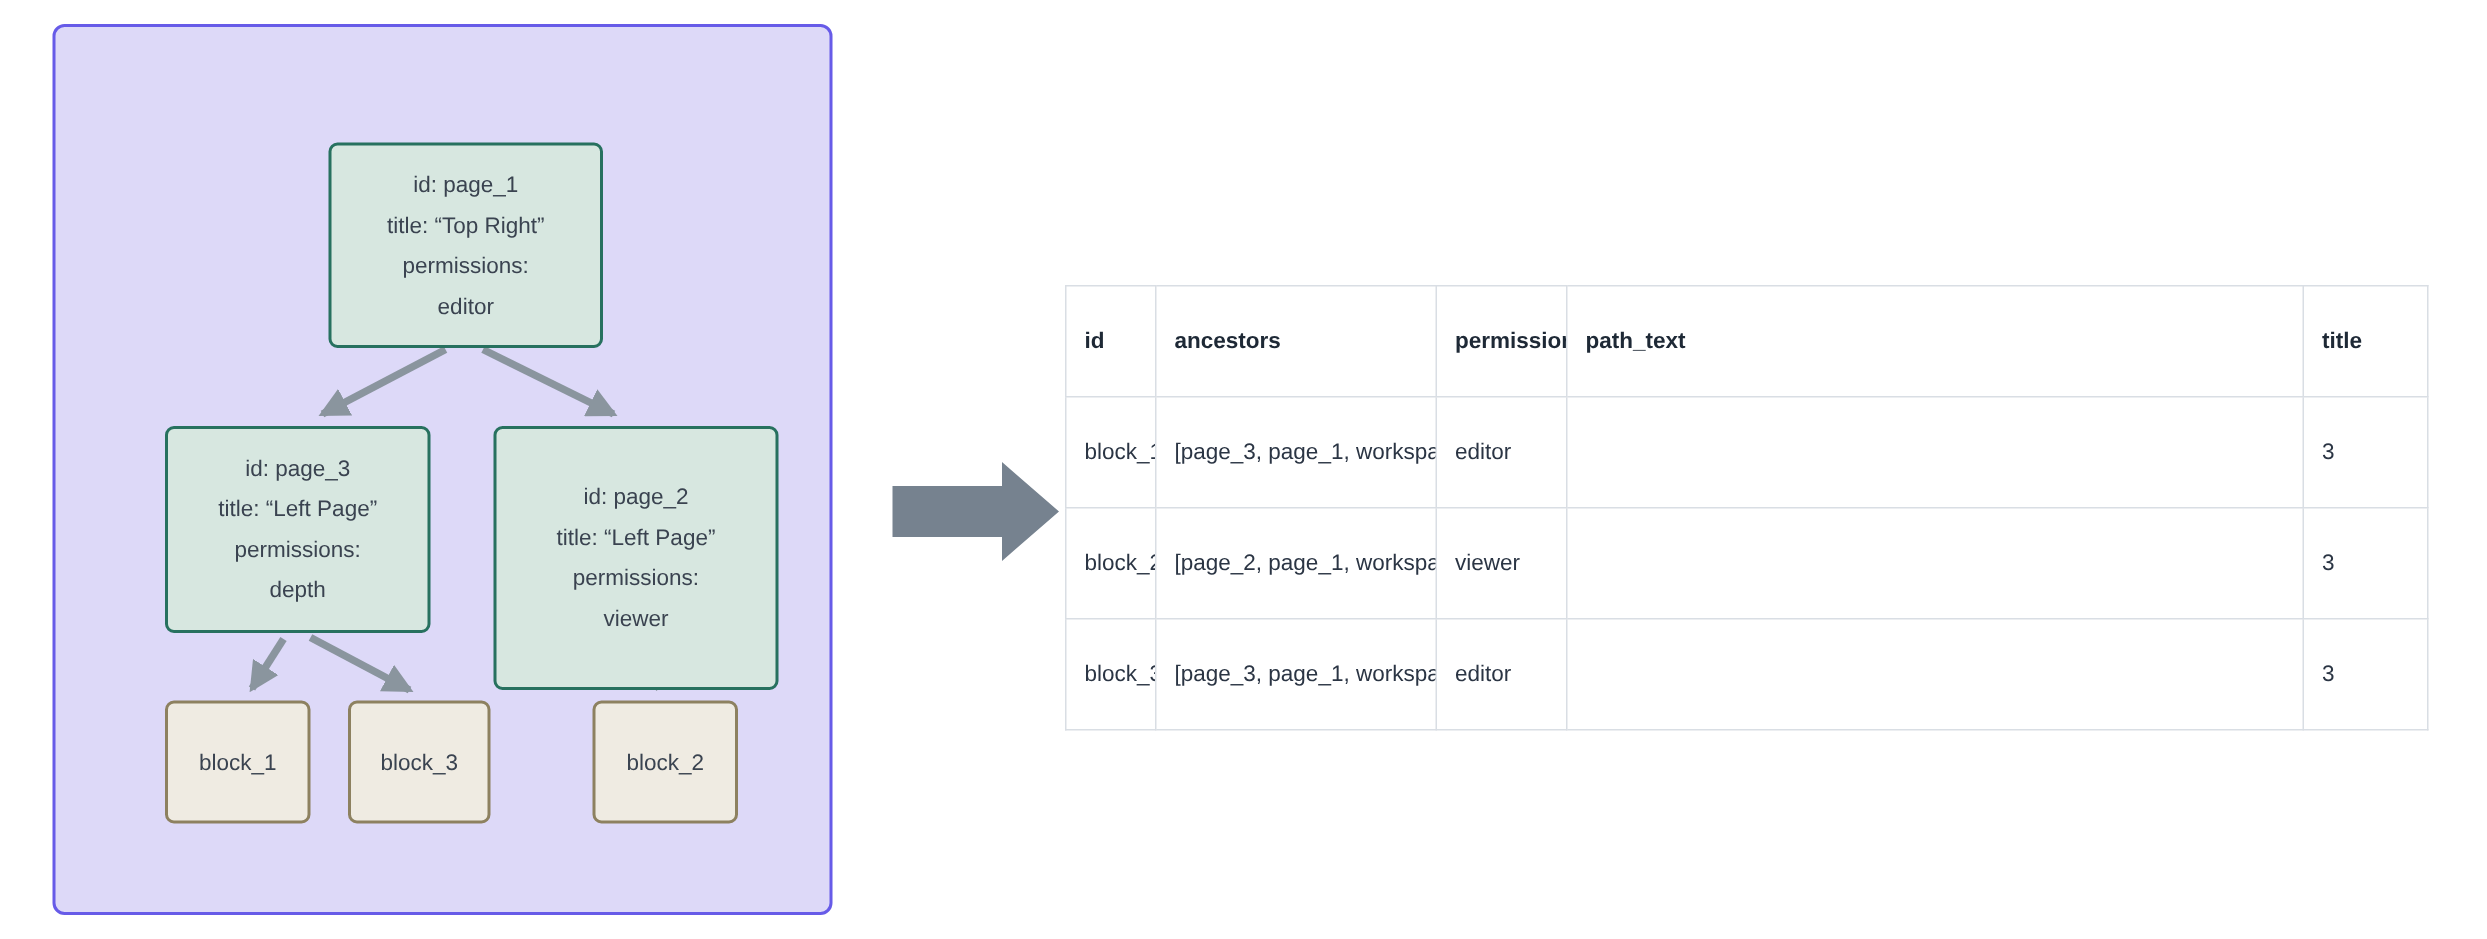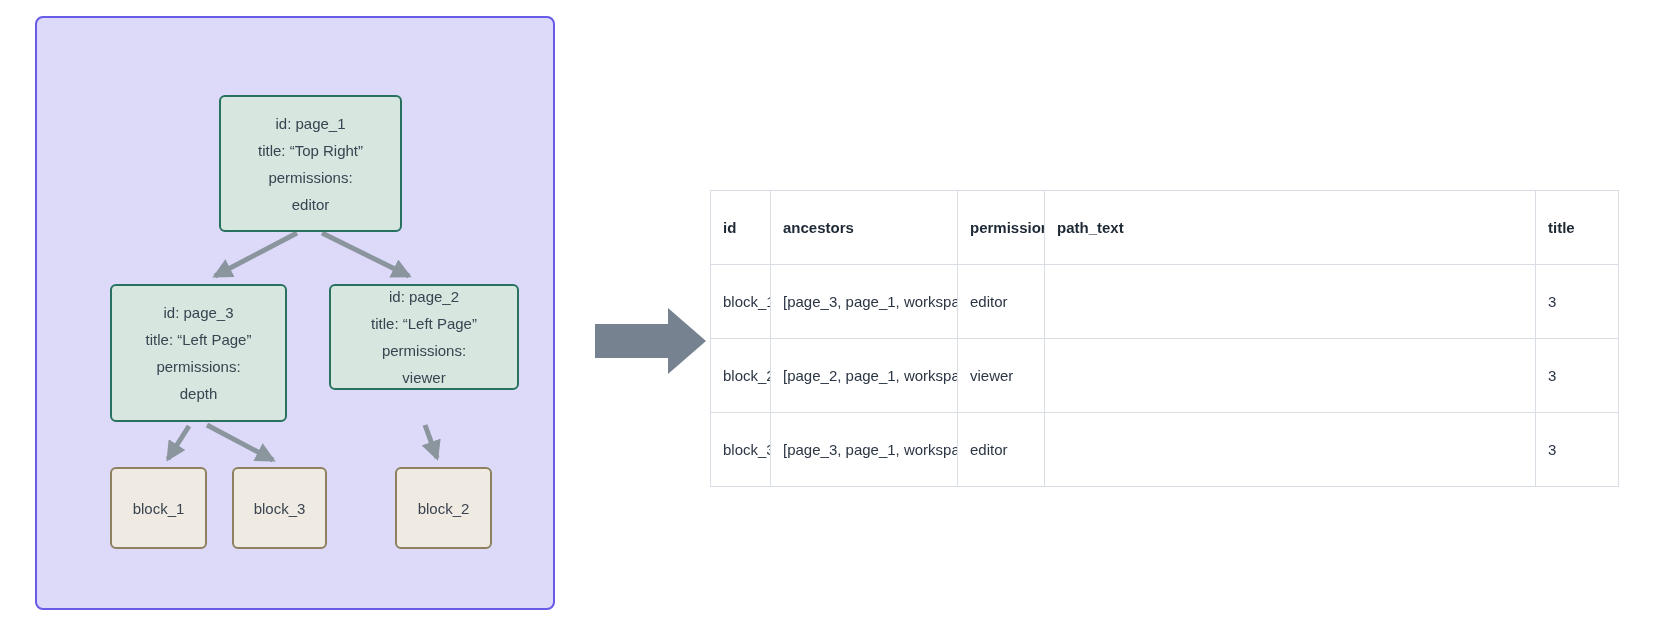--- a/index.html
+++ b/index.html
@@ -32,21 +32,21 @@
     border:2px solid var(--node-border,#27715F);
     font-size:15px;line-height:27px;
   }
   .node.block{
     background:var(--block-fill,#EFEBE2);
     border:2px solid var(--block-border,#8D8160);
     font-size:15px;
   }
   #node-page-1{left:182px;top:77px;width:183px;height:137px;}
   #node-page-3{left:73px;top:266px;width:177px;height:138px;}
-  #node-page-2{left:292px;top:266px;width:190px;height:106px;}
+  #node-page-2{left:292px;top:266px;width:190px;height:176px;}
   #node-block-1{left:73px;top:449px;width:97px;height:82px;}
   #node-block-3{left:195px;top:449px;width:95px;height:82px;}
   #node-block-2{left:358px;top:449px;width:97px;height:82px;}
   .big-arrow{position:absolute;left:590px;top:304px;width:120px;height:72px;}
   .big-arrow polygon{fill:var(--transform-arrow,#76828F);}
   .result-table{
     position:absolute;left:710px;top:190px;width:908px;
     border-collapse:collapse;table-layout:fixed;background:#ffffff;
     font-size:15px;color:var(--text-color,#2B3544);
   }

